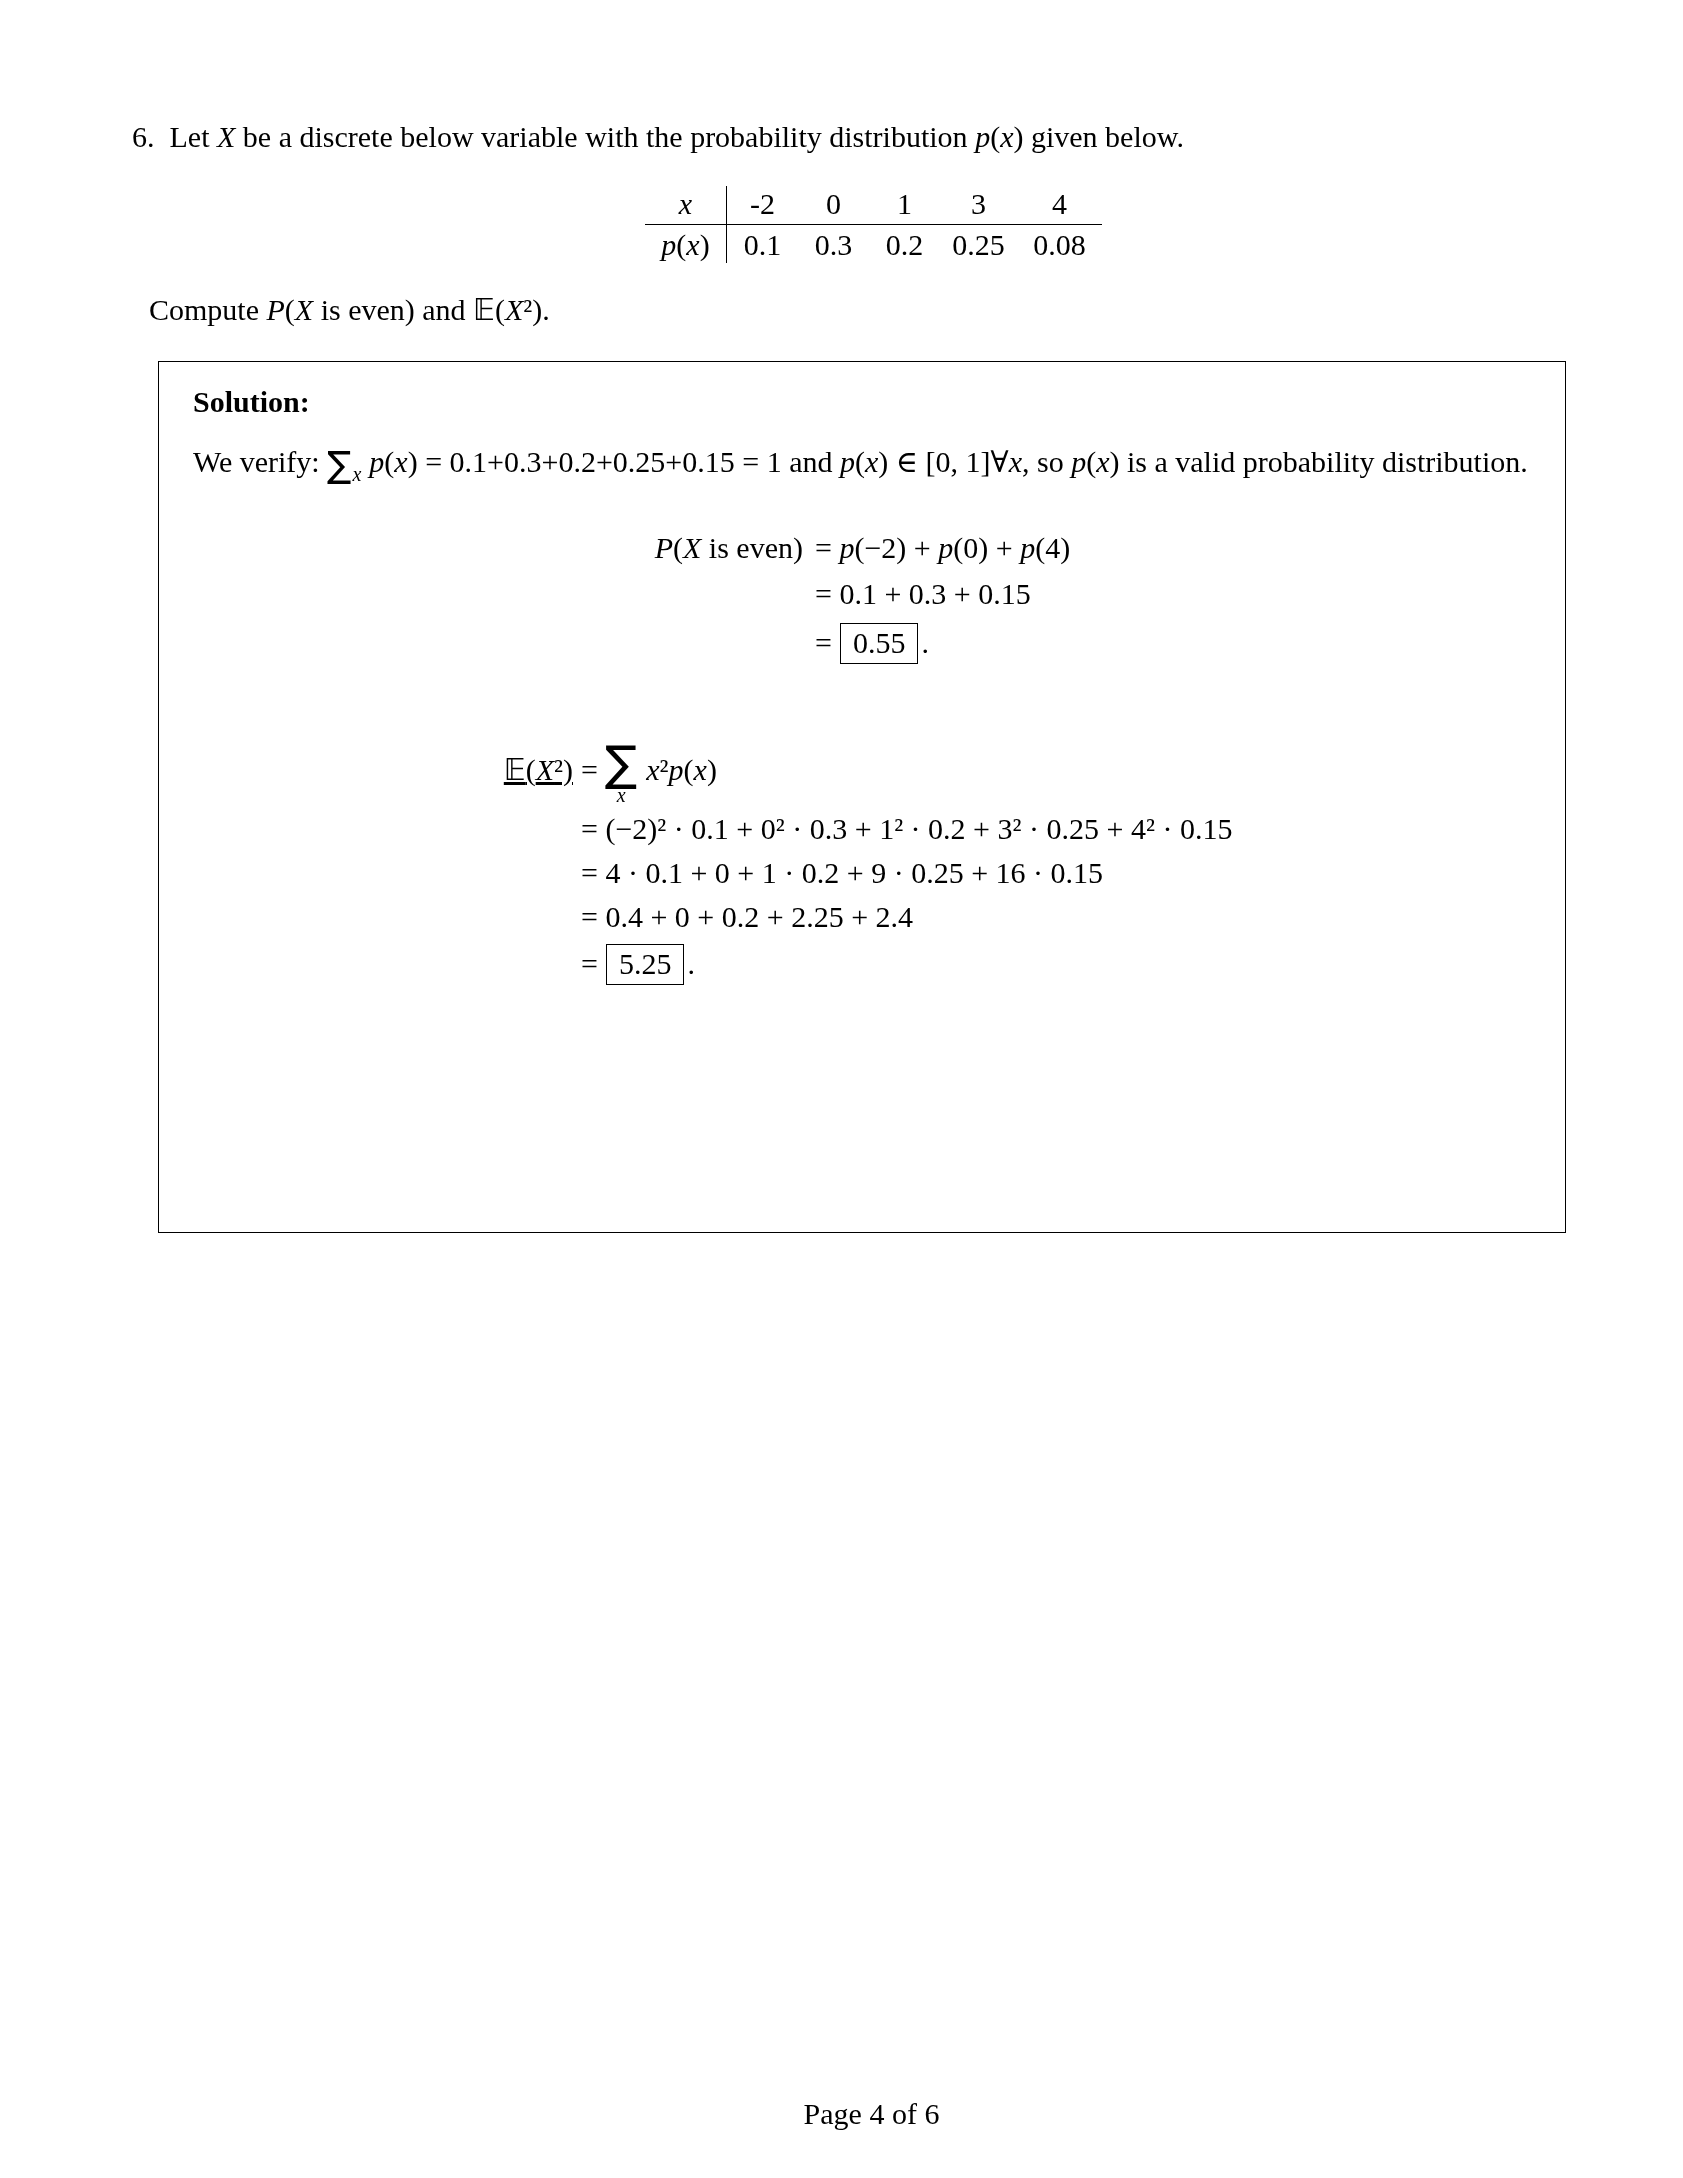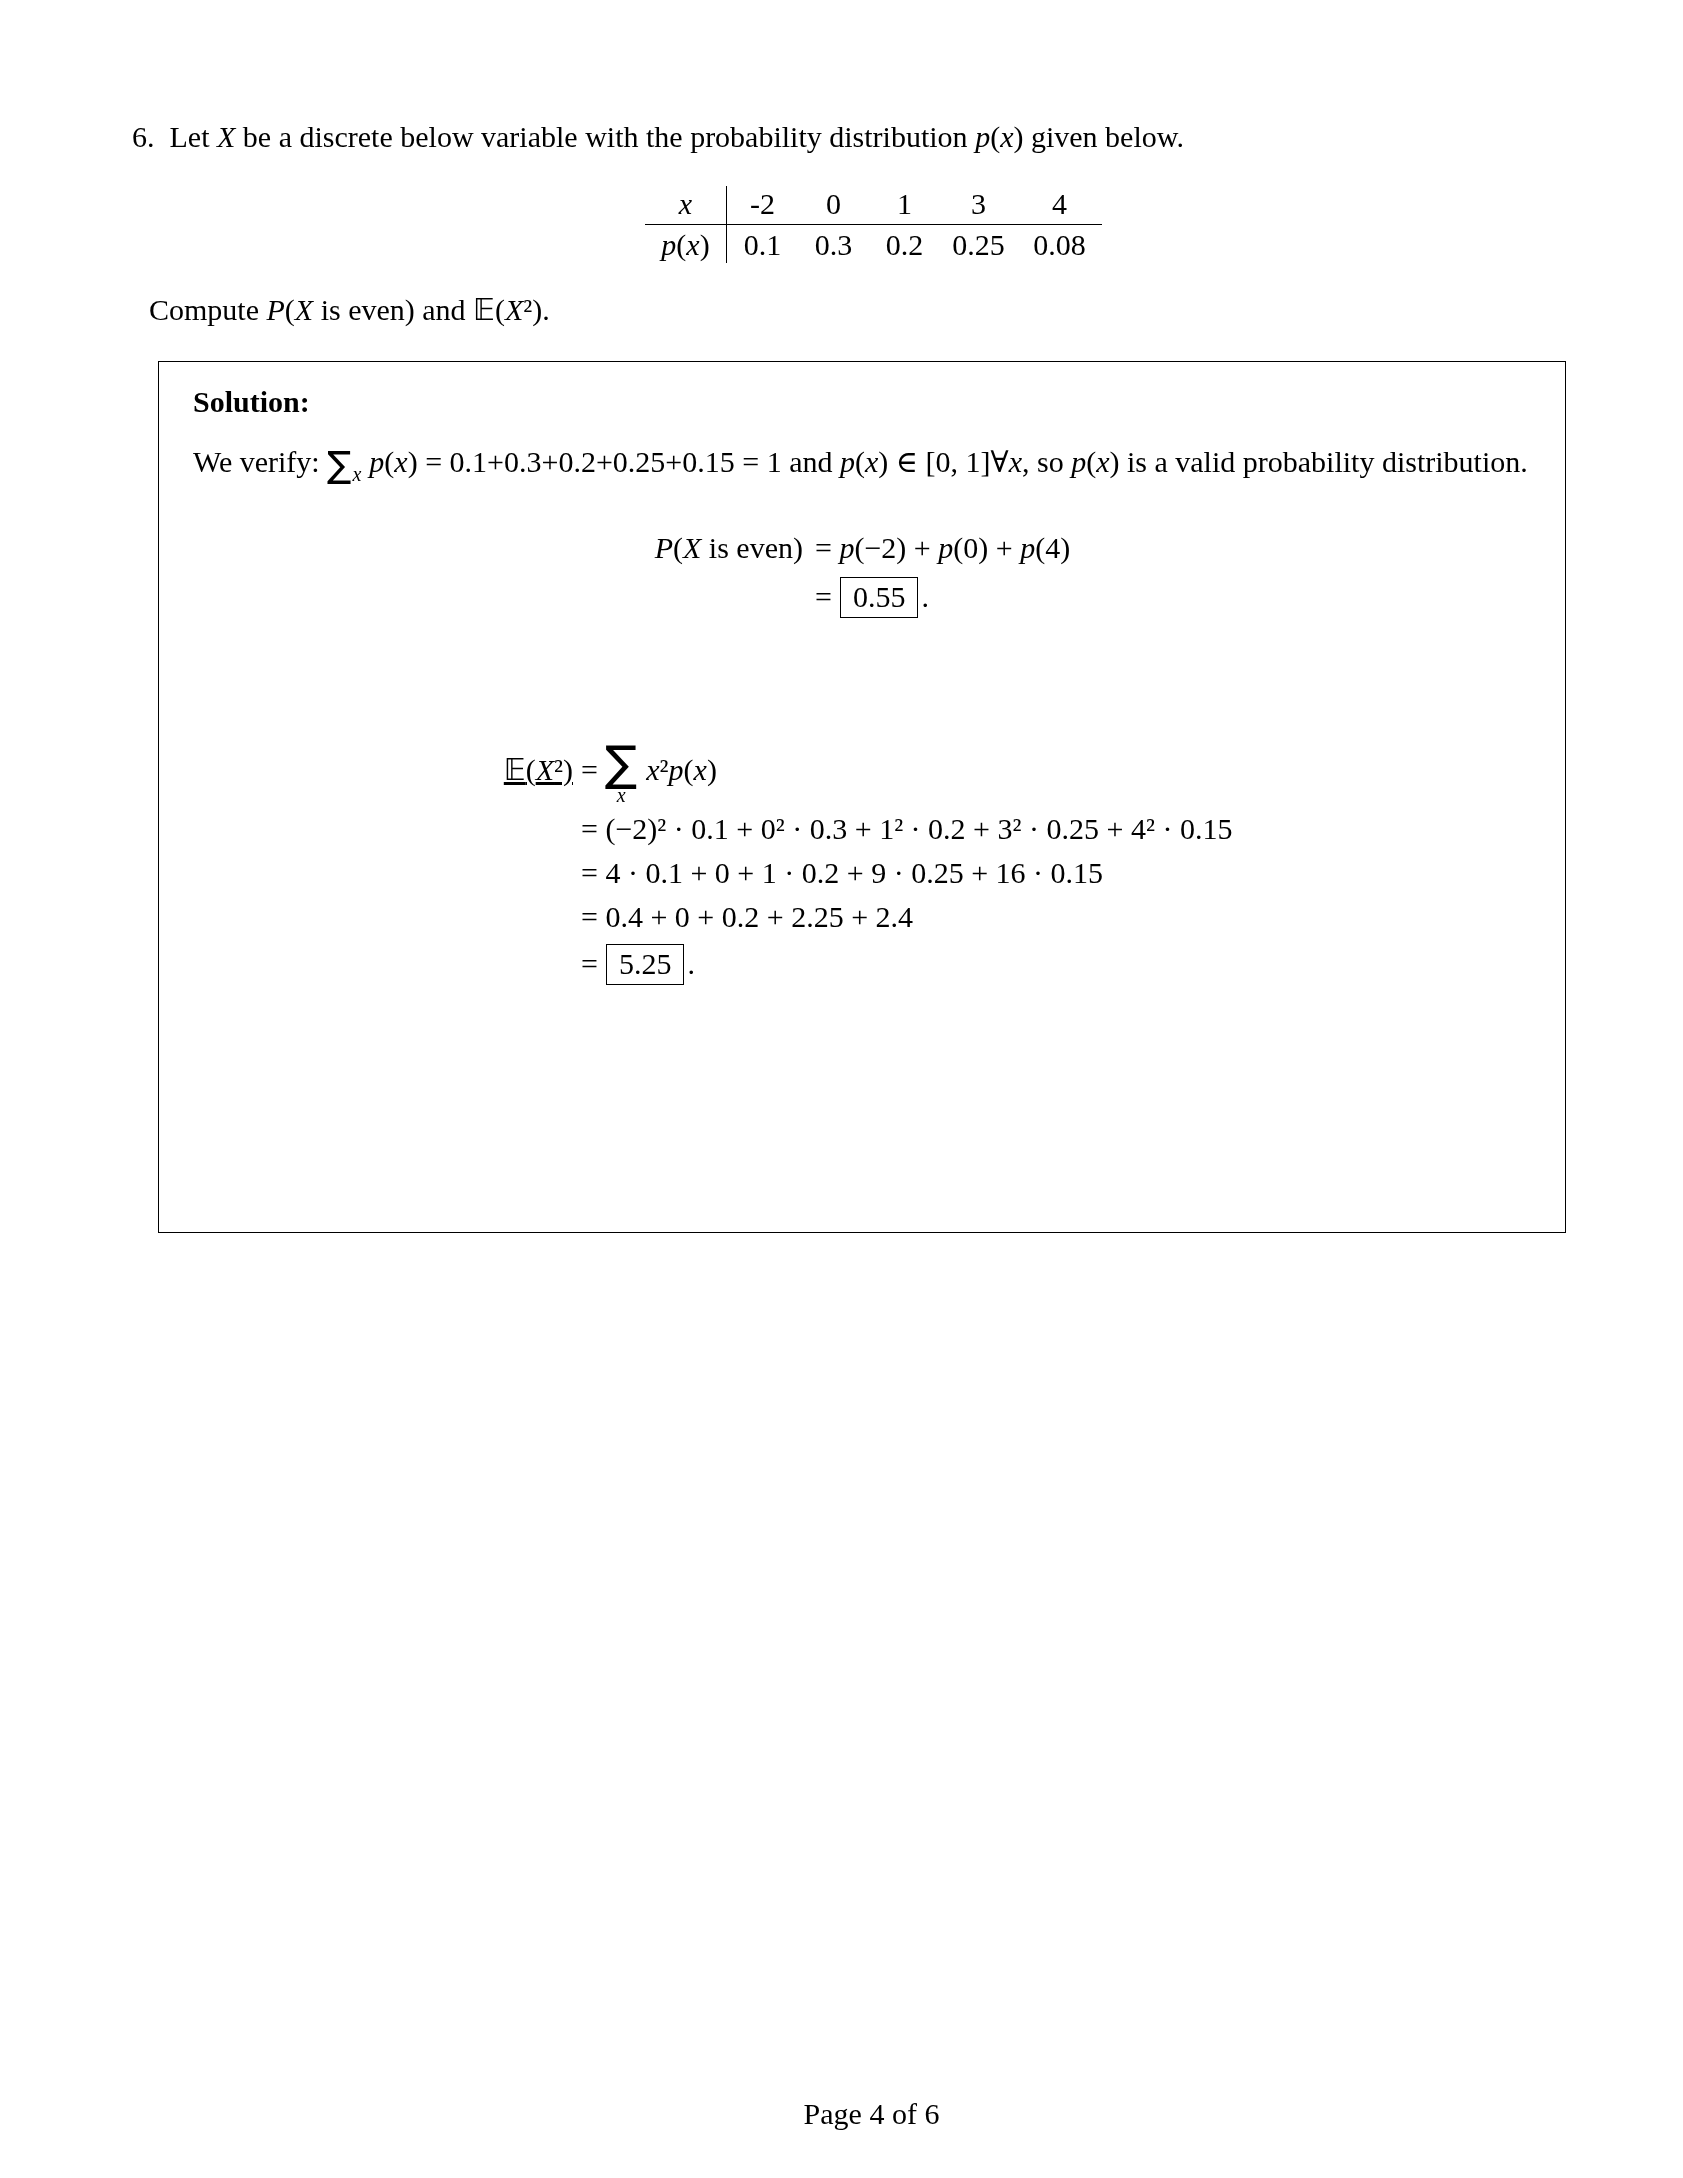--- a/index.html
+++ b/index.html
@@ -95,20 +95,24 @@
       <span><span>We verify: </span></span><span class="sum-inline">∑</span><span class="sub-x">x</span><span><span class="it">p</span><span>(</span><span class="it">x</span><span>) = 0.1+0.3+0.2+0.25+0.15 = 1 and </span><span class="it">p</span><span>(</span><span class="it">x</span><span>) ∈ [0, 1]∀</span><span class="it">x</span><span>, so </span><span class="it">p</span><span>(</span><span class="it">x</span><span>) is a valid probability distribution.</span></span>
     </div>
 
     <div class="eq1">
       <div class="eqrow">
         <span class="lhs"><span class="it">P</span><span>(</span><span class="it">X</span><span> is even)</span></span>
         <span class="rhs"><span>= </span><span class="it">p</span><span>(−2) + </span><span class="it">p</span><span>(0) + </span><span class="it">p</span><span>(4)</span></span>
       </div>
       <div class="eqrow">
         <span class="lhs"></span>
+        <span class="rhs"><span>= 0.1 + 0.3 + 0.15</span></span>
+      </div>
+      <div class="eqrow">
+        <span class="lhs"></span>
         <span class="rhs"><span>=</span><span class="ansbox">0.55</span><span>.</span></span>
       </div>
     </div>
 
     <div class="eq2">
       <div class="eqrow row1">
         <span class="lhs"><span class="bb">𝔼</span><span>(</span><span class="it">X</span><span>²)</span></span>
         <span class="rhs"><span>=</span><span class="sumwrap">
               <span class="bigsum">∑</span>
               <span class="sumsub">x</span>

